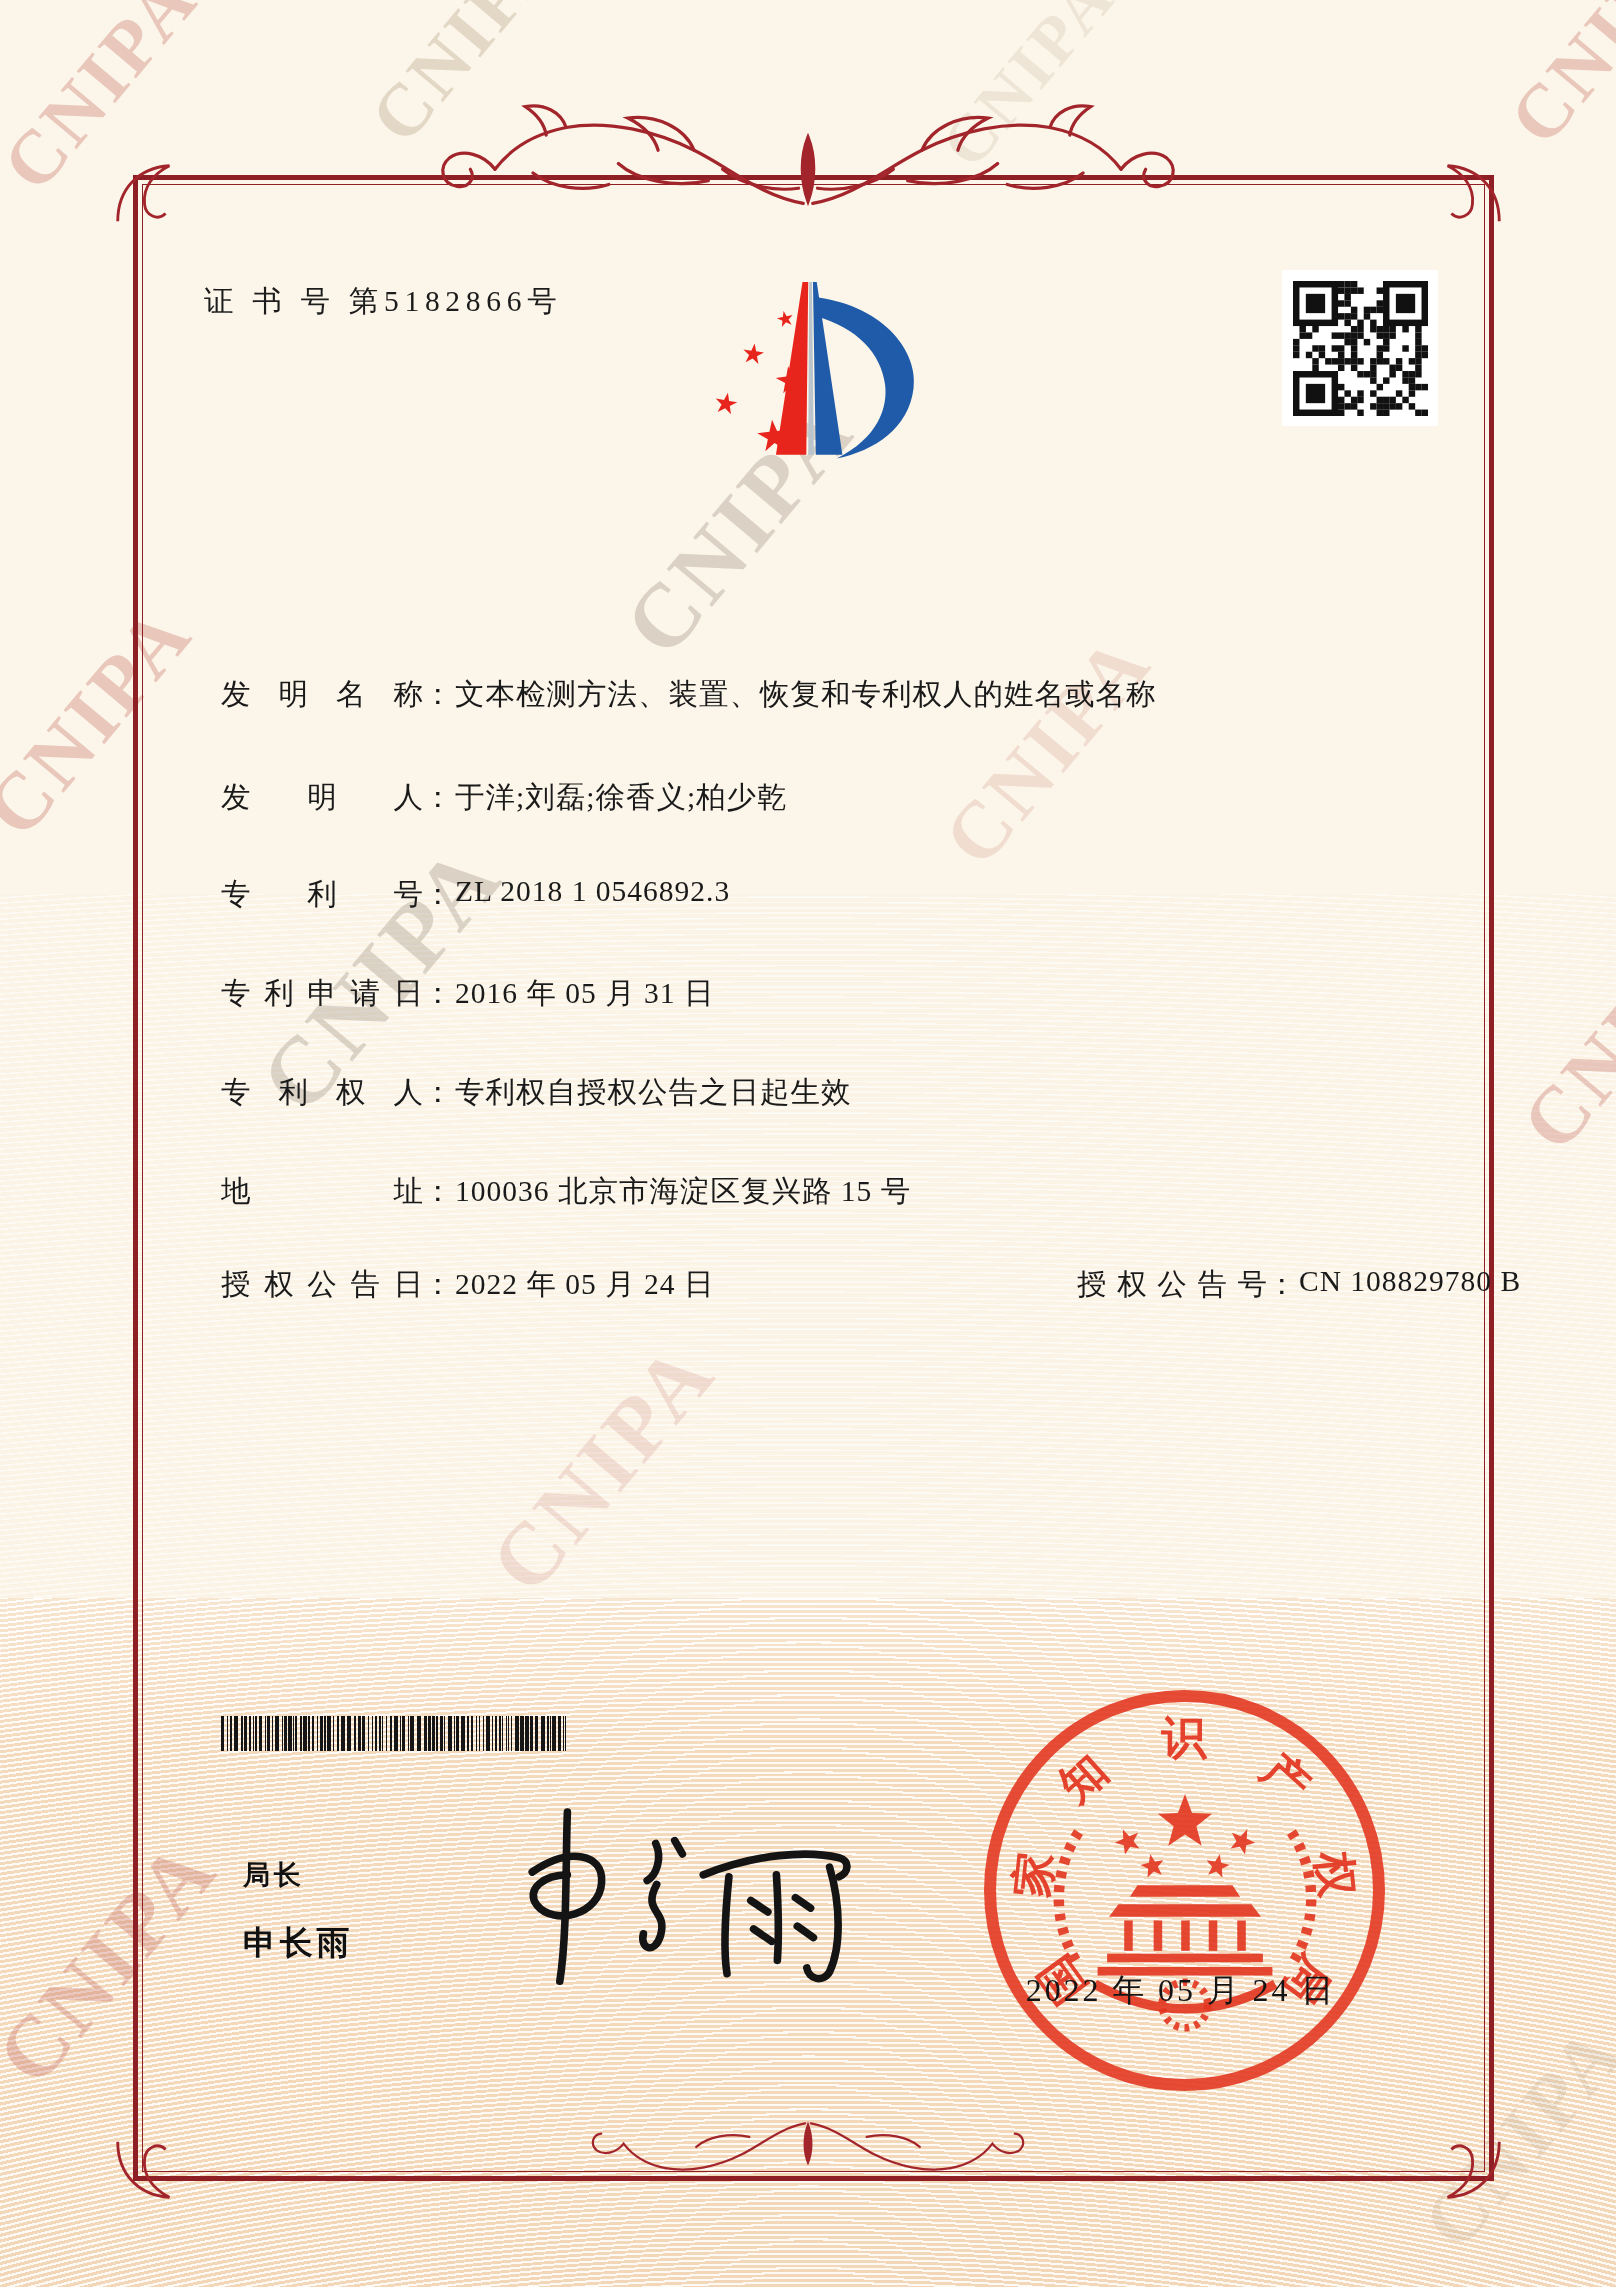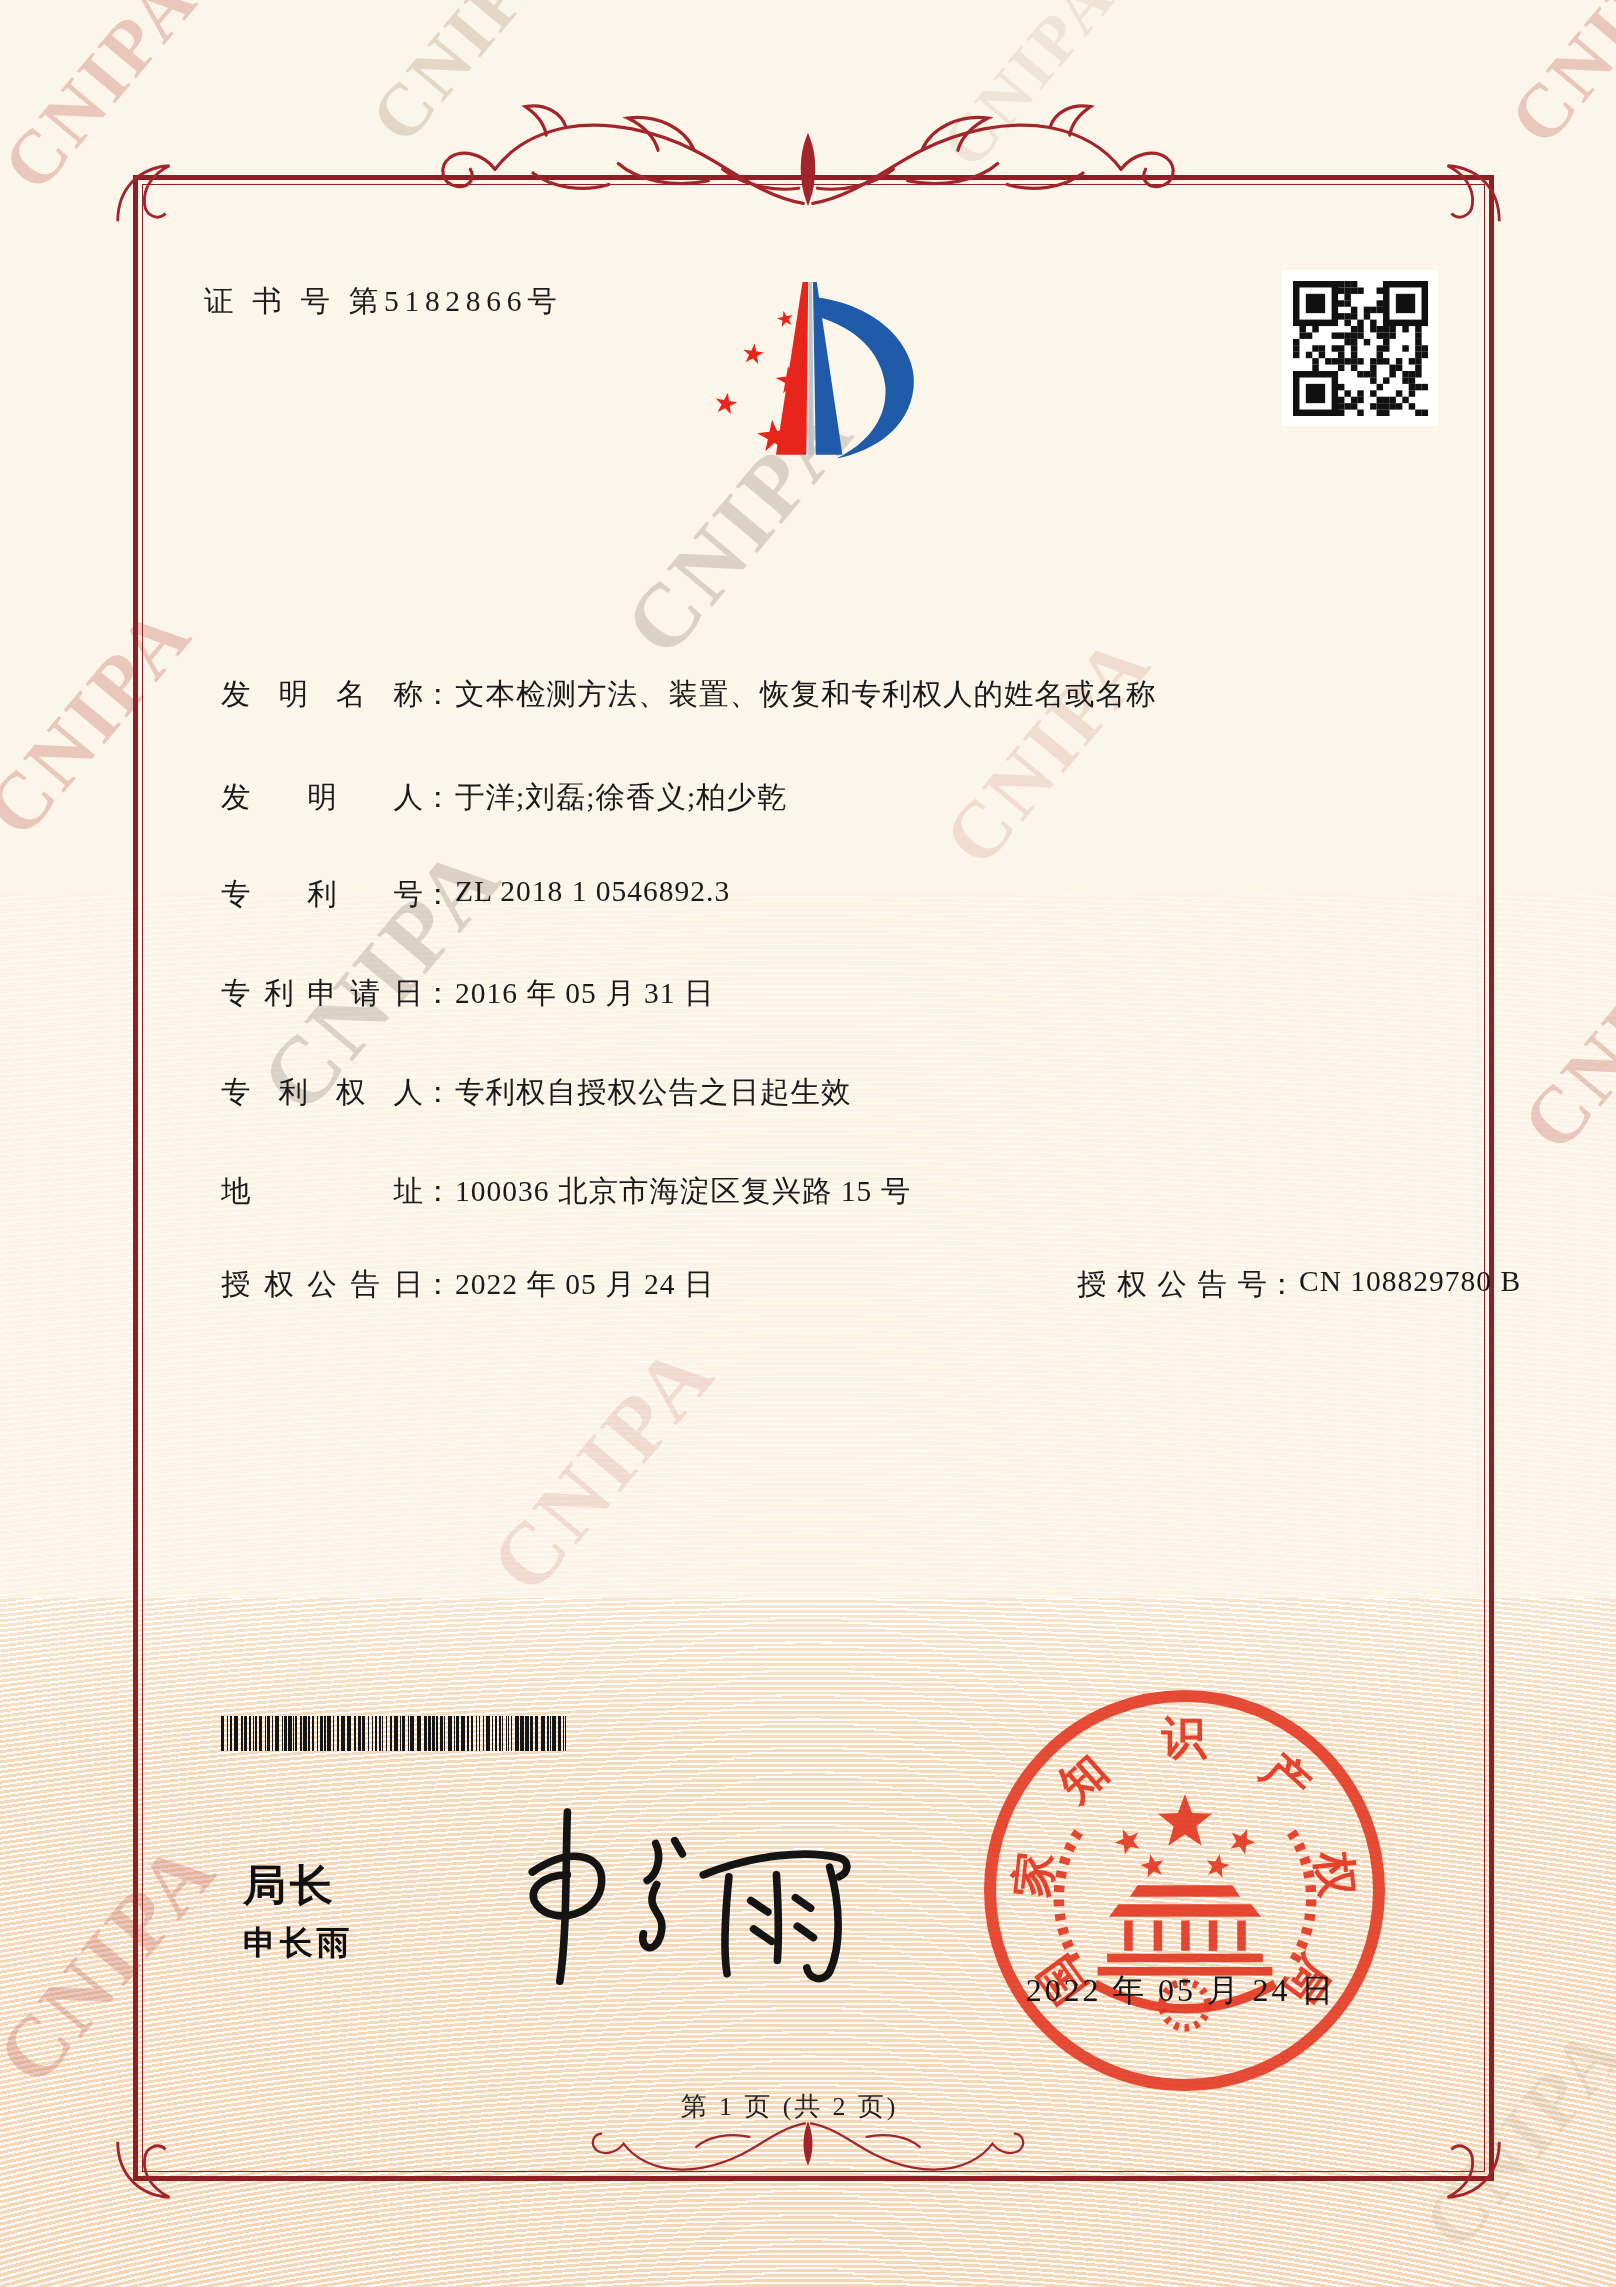--- a/index.html
+++ b/index.html
@@ -50,21 +50,21 @@
   .body-text{position:absolute;left:217px;top:1333px;width:1191px;font-size:29.5px;line-height:67px;
              color:#161616;text-align:justify;}
   .body-text p{margin:0;text-indent:2em;letter-spacing:0.5px;}
 
   
   .barcode{position:absolute;left:221px;top:1716px;width:354px;height:35px;display:flex;align-items:stretch;}
   .barcode i{display:block;height:100%;}
   .barcode i.b{background:#151515;}
 
   
-  .sig-title{position:absolute;left:243px;top:1857px;font-size:43px;font-family:"Liberation Sans","DejaVu Sans",sans-serif;font-weight:600;color:#111;letter-spacing:3.8px;}
+  .sig-title{position:absolute;left:243px;top:1857px;font-size:27px;font-family:"Liberation Sans","DejaVu Sans",sans-serif;font-weight:600;color:#111;letter-spacing:3.8px;}
   .sig-name{position:absolute;left:243px;top:1921px;font-size:33px;font-family:"Liberation Sans","DejaVu Sans",sans-serif;font-weight:600;color:#111;letter-spacing:3.8px;}
   .signature{position:absolute;left:480px;top:1790px;width:380px;height:202px;}
 
   
   .seal{position:absolute;left:984px;top:1690px;width:401px;height:401px;}
   .seal-ring{position:absolute;inset:0;border:12.4px solid rgba(226,52,30,.88);border-radius:50%;}
   .seal-chars{position:absolute;inset:0;}
   .seal-chars span{position:absolute;left:50%;top:50%;width:49px;height:49px;margin:-25px 0 0 -25px;
       display:flex;align-items:center;justify-content:center;font-size:45px;font-weight:bold;
       color:rgba(226,52,30,.92);font-family:"Liberation Serif","DejaVu Serif",serif;}
@@ -626,16 +626,15 @@
         <rect x="-4" y="31" width="9" height="32"></rect>
           <rect x="25" y="31" width="9" height="32"></rect>
         <rect x="55" y="31" width="9" height="32"></rect>
         <rect x="-82" y="66" width="164" height="9"></rect>
         <rect x="-92" y="80" width="184" height="9"></rect>
       </g>
     </svg>
   </div>
   <div class="seal-date">2022 年 05 月 24 日</div>
 
-  <div class="page-num">第 1 页 (共 2 页)</div>
 
 </div>
 
 
 </body></html>

